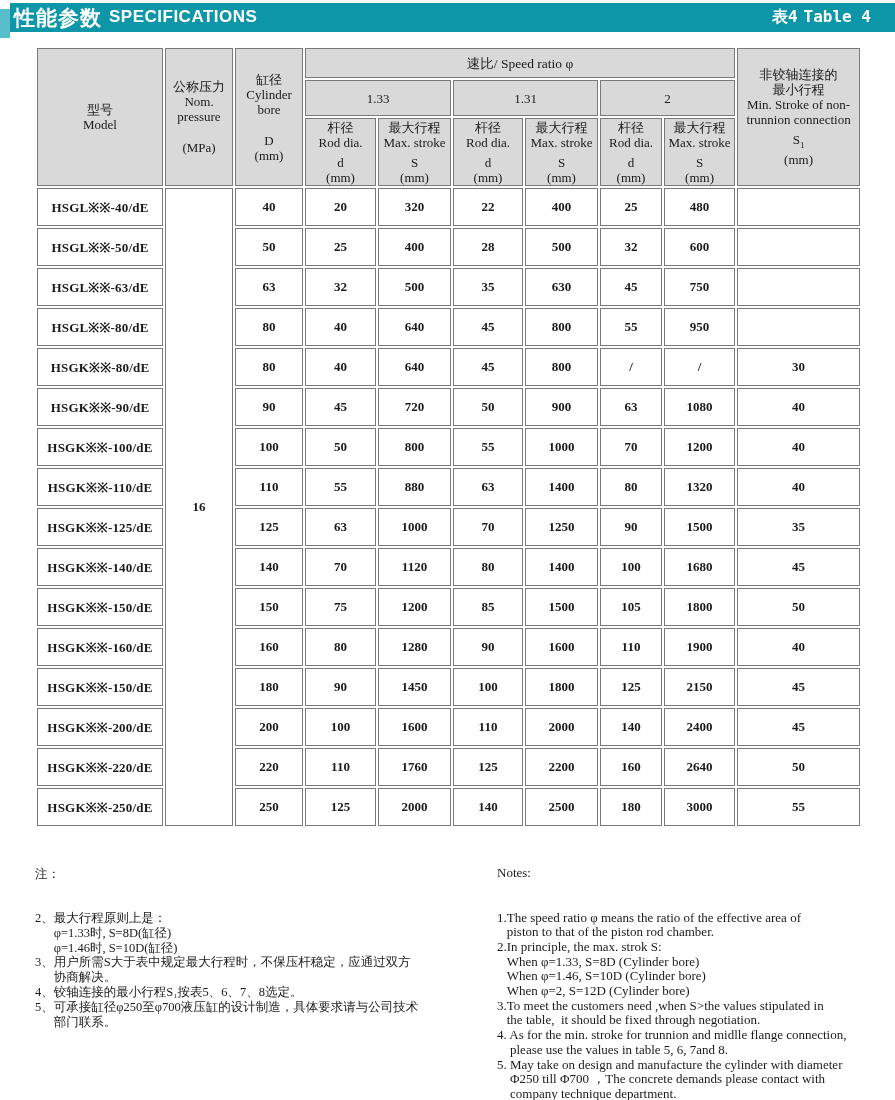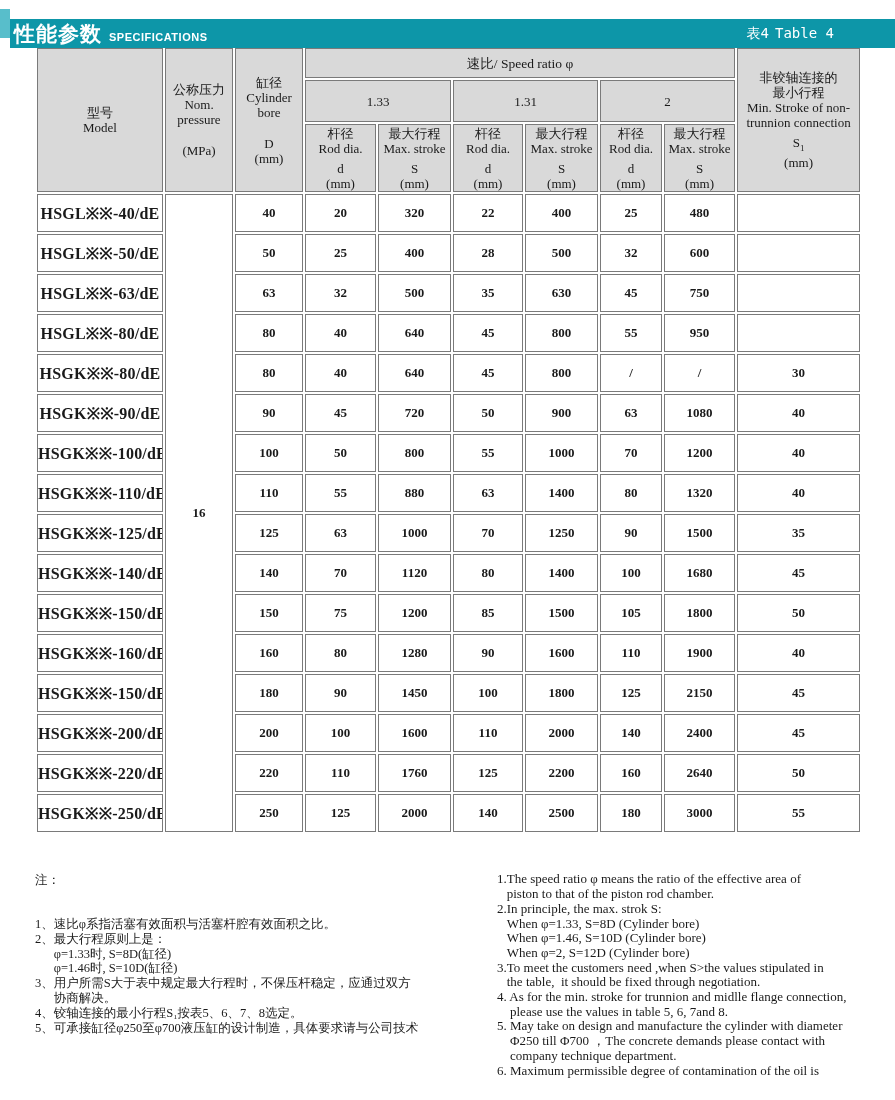--- a/index.html
+++ b/index.html
@@ -10,48 +10,48 @@
     color: #1a1a1a;
     overflow: hidden;
   }
   
   .topbar { position: relative; height: 36px; margin-top: 3px; }
   .topbar .accent {
     position: absolute; left: 0; top: 6px; width: 10px; height: 29px;
     background: #58becb;
   }
   .topbar .bar {
-    position: absolute; left: 10px; right: 0; top: 16px; height: 29px;
+    position: absolute; left: 10px; right: 0; top: 0; height: 29px;
     background: #0d96a8; color: #fff;
     display: flex; align-items: flex-end;
     font-family: "Liberation Sans", "DejaVu Sans", sans-serif;
   }
   .title-zh { font-size: 21px; font-weight: bold; line-height: 28px; margin-left: 4px; letter-spacing: 1px; }
-  .title-en { font-size: 11px; font-weight: bold; margin: 0 0 5px 7px; letter-spacing: .5px; }
+  .title-en { font-size: 17px; font-weight: bold; margin: 0 0 5px 7px; letter-spacing: .5px; }
   .table-ref {
-    margin-left: auto; margin-right: 61px; align-self: center;
+    margin-left: auto; margin-right: 24px; align-self: center;
     font-family: "DejaVu Sans Mono", "Liberation Mono", monospace;
-    font-size: 14px; font-weight: normal;
+    font-size: 16px; font-weight: bold;
   }
   .table-ref span { margin-left: 6px; }
   
   table.spec {
     margin: 7px 0 0 35px; width: 827px;
     border-collapse: separate; border-spacing: 2px; table-layout: fixed;
   }
   .spec th, .spec td {
     border: 1px solid #7a7a7a; text-align: center; vertical-align: middle; padding: 0;
     overflow: hidden;
   }
   .spec th { background: #d9d9d9; font-weight: normal; font-size: 13px; line-height: 15px; }
   .spec thead tr.band-row th.band { height: 30px; font-size: 13.5px; }
-  .spec thead tr.ratio-row th { height: 42px; }
+  .spec thead tr.ratio-row th { height: 36px; }
   .spec thead tr.sub-row th { height: 68px; }
   .spec td { background: #ffffff; font-weight: bold; font-size: 13px; height: 38px; }
-  .spec td.model-cell { font-size: 16px; letter-spacing: .2px; }
+  .spec td.model-cell { font-size: 13px; letter-spacing: .2px; }
   .gap-lg { height: 16px; }
   .gap-sm { height: 5px; }
   sub { font-size: 9px; }
   
   .notes { display: flex; margin: 9px 0 0 35px; width: 840px; }
   .notes-zh {
     width: 462px; font-size: 12.5px; line-height: 14.8px; white-space: pre-wrap;
   }
   .notes-en {
     width: 378px; font-size: 13px; line-height: 14.7px; white-space: pre-wrap;
@@ -343,20 +343,21 @@
           <td>180</td>
           <td>3000</td>
           <td>55</td>
         </tr>
       </tbody>
   </table>
 
   <div class="notes">
     <div class="notes-zh">
       <div>注：</div>
-      <div><div>1、速比φ系指活塞有效面积与活塞杆腔有效面积之比。</div><div>2、最大行程原则上是：</div><div>      φ=1.33时, S=8D(缸径)</div><div>      φ=1.46时, S=10D(缸径)</div><div>3、用户所需S大于表中规定最大行程时，不保压杆稳定，应通过双方</div><div>      协商解决。</div><div>4、铰轴连接的最小行程S₁按表5、6、7、8选定。</div><div>5、可承接缸径φ250至φ700液压缸的设计制造，具体要求请与公司技术</div></div>
+      <div><div>2、最大行程原则上是：</div><div>      φ=1.33时, S=8D(缸径)</div><div>      φ=1.46时, S=10D(缸径)</div><div>3、用户所需S大于表中规定最大行程时，不保压杆稳定，应通过双方</div><div>      协商解决。</div><div>4、铰轴连接的最小行程S₁按表5、6、7、8选定。</div><div>5、可承接缸径φ250至φ700液压缸的设计制造，具体要求请与公司技术</div><div>      部门联系。</div></div>
     </div>
     <div class="notes-en">
+      <div>Notes:</div>
       <div><div>1.The speed ratio φ means the ratio of the effective area of</div><div>   piston to that of the piston rod chamber.</div><div>2.In principle, the max. strok S:</div><div>   When φ=1.33, S=8D (Cylinder bore)</div><div>   When φ=1.46, S=10D (Cylinder bore)</div><div>   When φ=2, S=12D (Cylinder bore)</div><div>3.To meet the customers need ,when S&gt;the values stipulated in</div><div>   the table,  it should be fixed through negotiation.</div><div>4. As for the min. stroke for trunnion and midlle flange connection,</div><div>    please use the values in table 5, 6, 7and 8.</div><div>5. May take on design and manufacture the cylinder with diameter</div><div>    Φ250 till Φ700 ，The concrete demands please contact with</div><div>    company technique department.</div><div>6. Maximum permissible degree of contamination of the oil is</div></div>
     </div>
   </div>
 
 </div>
 
 </body></html>

